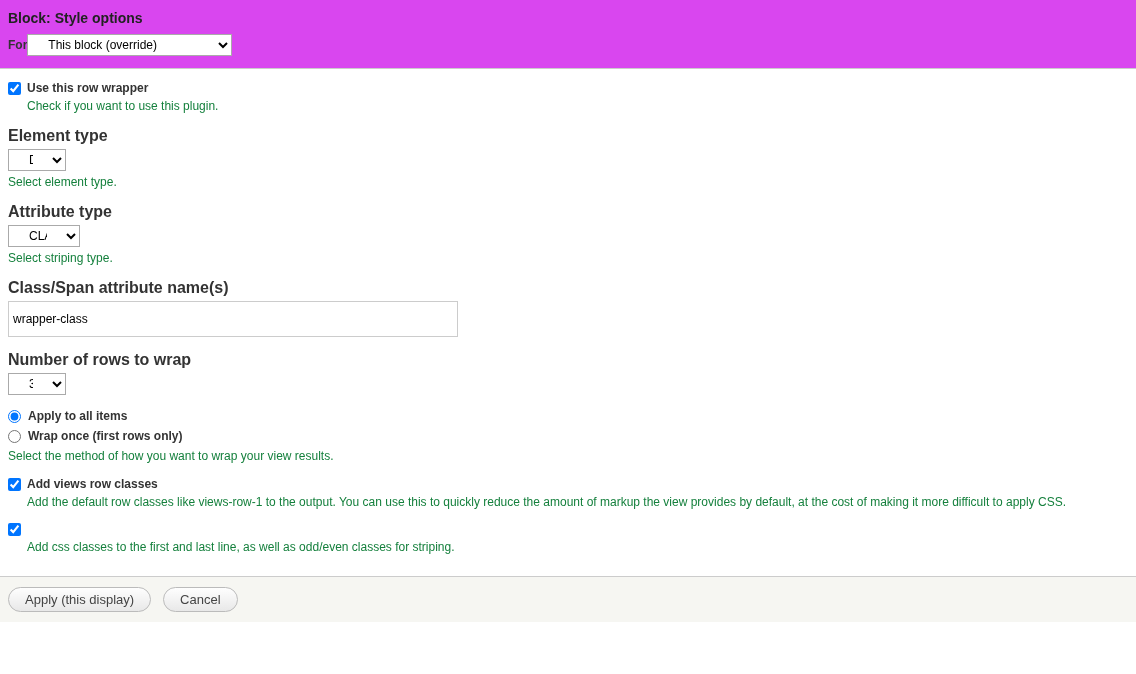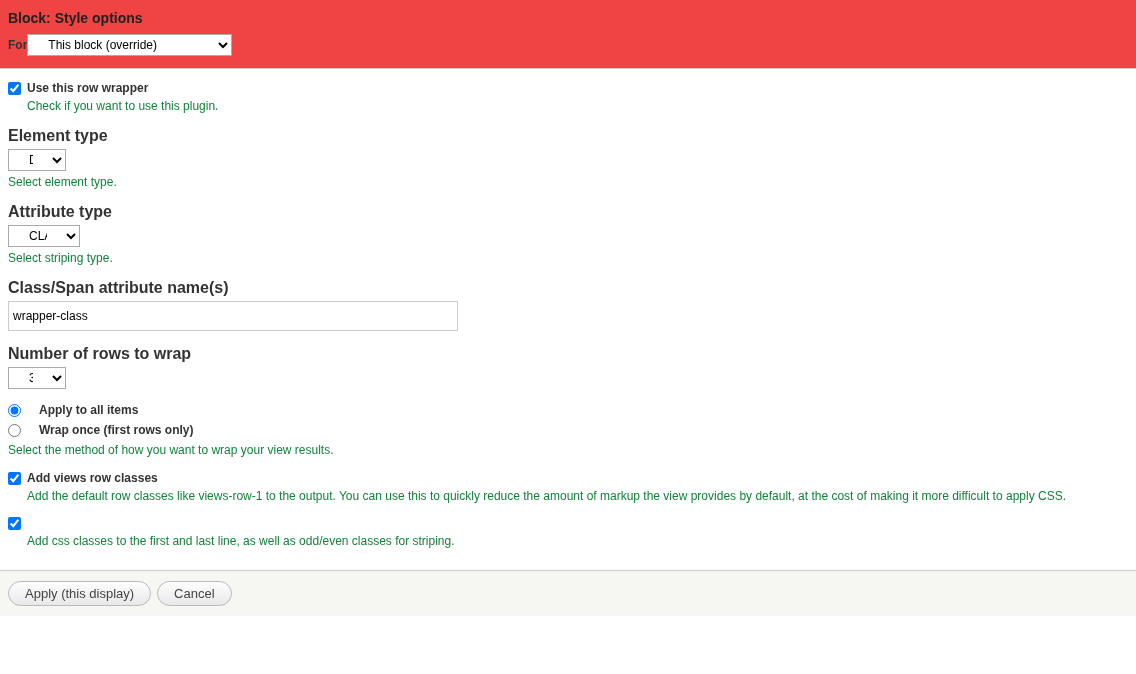--- a/index.html
+++ b/index.html
@@ -4,21 +4,21 @@
 <style>
   * { margin: 0; padding: 0; box-sizing: border-box; }
   body {
     font-family: "Lucida Grande", Verdana, Arial, sans-serif;
     font-size: 12px;
     color: #333;
     background: #fff;
     width: 1136px;
   }
   .header-region {
-    background: #ef4444;
+    background: #d946ef;
     padding: 10px 8px 12px 8px;
     border-bottom: 1px solid #cccccc;
   }
   .title {
     font-size: 14px;
     font-weight: bold;
     color: #222;
     margin-bottom: 8px;
   }
   .for-row {
@@ -69,35 +69,35 @@
     font-weight: bold;
     font-size: 16px;
     display: block;
     margin-bottom: 4px;
   }
   input[type="text"] {
     font-family: inherit;
     font-size: 12px;
     border: 1px solid #ccc;
     padding: 3px 4px;
-    height: 30px;
+    height: 36px;
   }
   .radios { margin-top: 4px; }
   .radio-row {
     display: flex;
     align-items: center;
-    gap: 18px;
+    gap: 7px;
     margin-bottom: 6px;
   }
   .footer-region {
     background: #f6f6f2;
     border-top: 1px solid #cccccc;
     padding: 10px 8px;
     display: flex;
-    gap: 6px;
+    gap: 12px;
   }
   button {
     font-family: "Lucida Grande", Verdana, sans-serif;
     font-size: 13px;
     color: #444;
     background: linear-gradient(#fefefe, #e8e8e8);
     border: 1px solid #bbb;
     border-radius: 14px;
     padding: 4px 16px;
     cursor: pointer;

